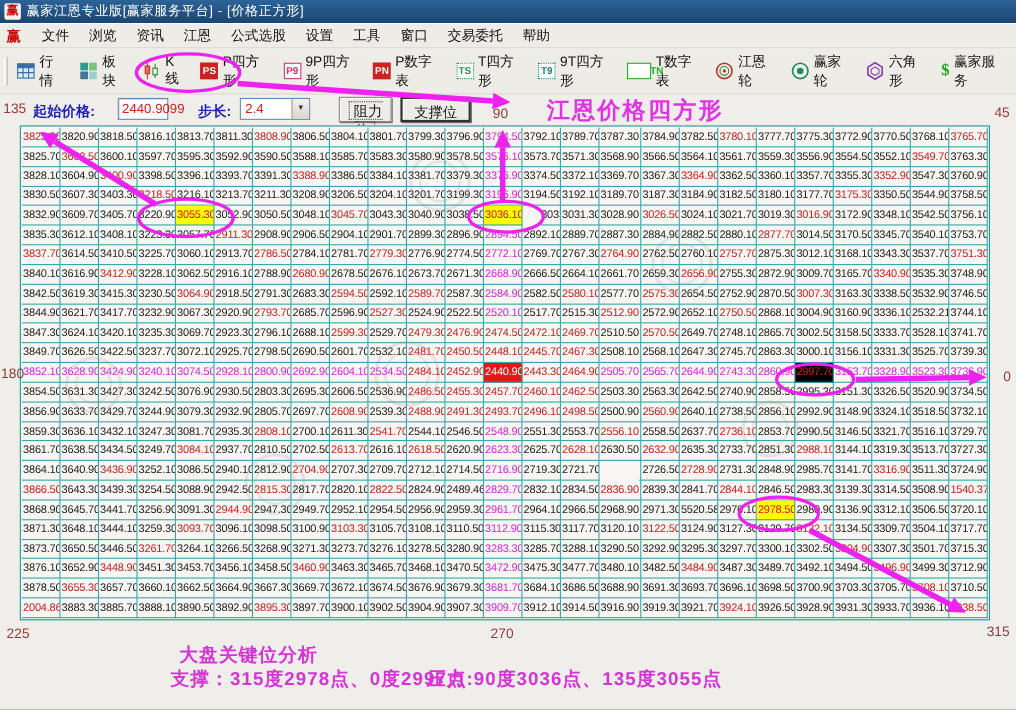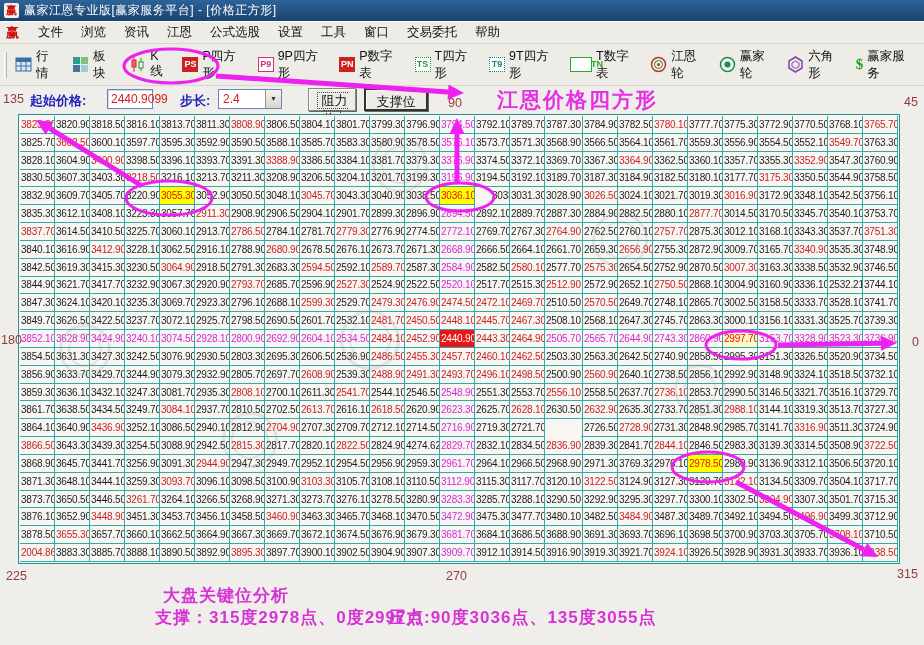--- a/index.html
+++ b/index.html
@@ -560,21 +560,21 @@
       <span class="cell" style="color: rgb(194, 36, 36);">2484.10</span>
       <span class="cell" style="color: rgb(194, 36, 36);">2452.90</span>
       <span class="cell" style="background: rgb(232, 23, 23); color: rgb(255, 255, 255);">2440.90</span>
       <span class="cell" style="color: rgb(194, 36, 36);">2443.30</span>
       <span class="cell" style="color: rgb(194, 36, 36);">2464.90</span>
       <span class="cell" style="color: rgb(212, 40, 212);">2505.70</span>
       <span class="cell" style="color: rgb(212, 40, 212);">2565.70</span>
       <span class="cell" style="color: rgb(212, 40, 212);">2644.90</span>
       <span class="cell" style="color: rgb(212, 40, 212);">2743.30</span>
       <span class="cell" style="color: rgb(212, 40, 212);">2860.90</span>
-      <span class="cell" style="background: #fef9c3; color: rgb(224, 17, 17);">2997.70</span>
+      <span class="cell" style="background: #000000; color: rgb(224, 17, 17);">2997.70</span>
       <span class="cell" style="color: rgb(212, 40, 212);">3153.70</span>
       <span class="cell" style="color: rgb(212, 40, 212);">3328.90</span>
       <span class="cell" style="color: rgb(212, 40, 212);">3523.30</span>
       <span class="cell" style="color: rgb(212, 40, 212);">3736.90</span>
       <span class="cell" style="color: rgb(28, 28, 28);">3854.50</span>
       <span class="cell" style="color: rgb(28, 28, 28);">3631.30</span>
       <span class="cell" style="color: rgb(28, 28, 28);">3427.30</span>
       <span class="cell" style="color: rgb(28, 28, 28);">3242.50</span>
       <span class="cell" style="color: rgb(28, 28, 28);">3076.90</span>
       <span class="cell" style="color: rgb(28, 28, 28);">2930.50</span>
@@ -701,52 +701,52 @@
       <span class="cell" style="color: rgb(28, 28, 28);">3643.30</span>
       <span class="cell" style="color: rgb(28, 28, 28);">3439.30</span>
       <span class="cell" style="color: rgb(28, 28, 28);">3254.50</span>
       <span class="cell" style="color: rgb(28, 28, 28);">3088.90</span>
       <span class="cell" style="color: rgb(28, 28, 28);">2942.50</span>
       <span class="cell" style="color: rgb(194, 36, 36);">2815.30</span>
       <span class="cell" style="color: rgb(28, 28, 28);">2817.70</span>
       <span class="cell" style="color: rgb(28, 28, 28);">2820.10</span>
       <span class="cell" style="color: rgb(194, 36, 36);">2822.50</span>
       <span class="cell" style="color: rgb(28, 28, 28);">2824.90</span>
-      <span class="cell" style="color: rgb(28, 28, 28);">4274.62</span>
+      <span class="cell" style="color: rgb(28, 28, 28);">2489.46</span>
       <span class="cell" style="color: rgb(212, 40, 212);">2829.70</span>
       <span class="cell" style="color: rgb(28, 28, 28);">2832.10</span>
       <span class="cell" style="color: rgb(28, 28, 28);">2834.50</span>
       <span class="cell" style="color: rgb(194, 36, 36);">2836.90</span>
       <span class="cell" style="color: rgb(28, 28, 28);">2839.30</span>
       <span class="cell" style="color: rgb(28, 28, 28);">2841.70</span>
       <span class="cell" style="color: rgb(194, 36, 36);">2844.10</span>
       <span class="cell" style="color: rgb(28, 28, 28);">2846.50</span>
       <span class="cell" style="color: rgb(28, 28, 28);">2983.30</span>
       <span class="cell" style="color: rgb(28, 28, 28);">3139.30</span>
       <span class="cell" style="color: rgb(28, 28, 28);">3314.50</span>
       <span class="cell" style="color: rgb(28, 28, 28);">3508.90</span>
-      <span class="cell" style="color: rgb(194, 36, 36);">3722.50</span>
+      <span class="cell" style="color: rgb(194, 36, 36);">1540.37</span>
       <span class="cell" style="color: rgb(28, 28, 28);">3868.90</span>
       <span class="cell" style="color: rgb(28, 28, 28);">3645.70</span>
       <span class="cell" style="color: rgb(28, 28, 28);">3441.70</span>
       <span class="cell" style="color: rgb(28, 28, 28);">3256.90</span>
       <span class="cell" style="color: rgb(28, 28, 28);">3091.30</span>
       <span class="cell" style="color: rgb(194, 36, 36);">2944.90</span>
       <span class="cell" style="color: rgb(28, 28, 28);">2947.30</span>
       <span class="cell" style="color: rgb(28, 28, 28);">2949.70</span>
       <span class="cell" style="color: rgb(28, 28, 28);">2952.10</span>
       <span class="cell" style="color: rgb(28, 28, 28);">2954.50</span>
       <span class="cell" style="color: rgb(28, 28, 28);">2956.90</span>
       <span class="cell" style="color: rgb(28, 28, 28);">2959.30</span>
       <span class="cell" style="color: rgb(212, 40, 212);">2961.70</span>
       <span class="cell" style="color: rgb(28, 28, 28);">2964.10</span>
       <span class="cell" style="color: rgb(28, 28, 28);">2966.50</span>
       <span class="cell" style="color: rgb(28, 28, 28);">2968.90</span>
       <span class="cell" style="color: rgb(28, 28, 28);">2971.30</span>
-      <span class="cell" style="color: rgb(28, 28, 28);">3769.32</span>
+      <span class="cell" style="color: rgb(28, 28, 28);">5520.58</span>
       <span class="cell" style="color: rgb(28, 28, 28);">2976.10</span>
       <span class="cell" style="background: rgb(255, 255, 0); color: rgb(224, 17, 17);">2978.50</span>
       <span class="cell" style="color: rgb(28, 28, 28);">2980.90</span>
       <span class="cell" style="color: rgb(28, 28, 28);">3136.90</span>
       <span class="cell" style="color: rgb(28, 28, 28);">3312.10</span>
       <span class="cell" style="color: rgb(28, 28, 28);">3506.50</span>
       <span class="cell" style="color: rgb(28, 28, 28);">3720.10</span>
       <span class="cell" style="color: rgb(28, 28, 28);">3871.30</span>
       <span class="cell" style="color: rgb(28, 28, 28);">3648.10</span>
       <span class="cell" style="color: rgb(28, 28, 28);">3444.10</span>

